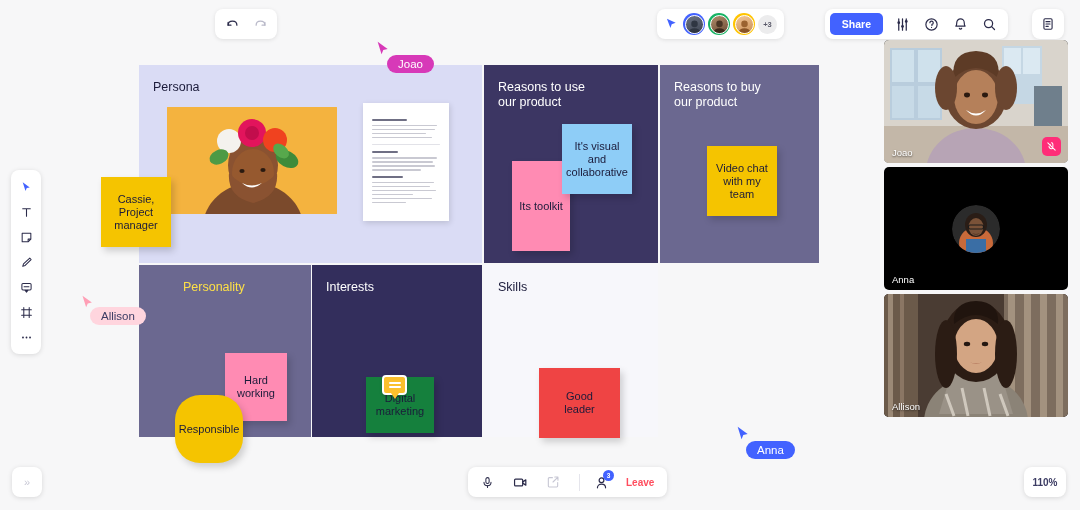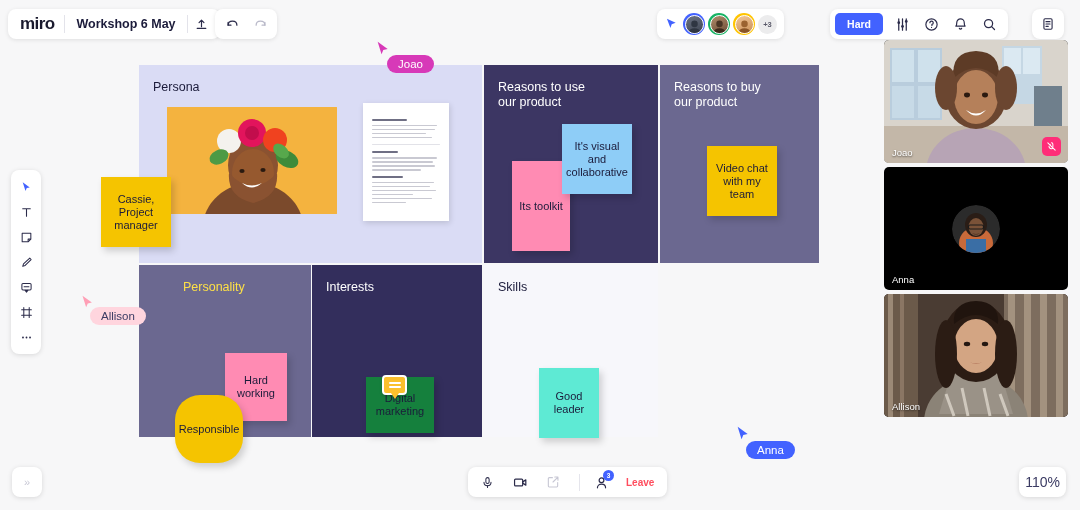--- a/index.html
+++ b/index.html
@@ -212,41 +212,29 @@
     width: 30px; height: 30px; background: #fff;
     border-radius: 8px; box-shadow: 0 1px 5px rgba(0,0,0,.13);
     display:flex; align-items:center; justify-content:center;
     color: #c9c9d6; font-size: 11px; cursor: pointer;
   }
   #zoom-btn {
     position: absolute; right: 14px; bottom: 13px;
     height: 30px; min-width: 42px; background: #fff;
     border-radius: 8px; box-shadow: 0 1px 5px rgba(0,0,0,.13);
     display:flex; align-items:center; justify-content:center;
-    color: #3b3b63; font-size: 14px; font-weight: normal; cursor: pointer;
+    color: #3b3b63; font-size: 10px; font-weight: bold; cursor: pointer;
     padding: 0 6px;
   }
 </style>
 </head>
 <body>
 
 <div id="app">
 
-  <div class="hdr-group" id="hdr-main">
-    <div class="miro-logo">miro</div>
-    <div class="hdr-div"></div>
-    <div class="board-title">Workshop 6 May</div>
-    <div class="hdr-div"></div>
-    <div class="hdr-icon-btn">
-      <svg width="13" height="13" viewBox="0 0 24 24" fill="none" stroke="#2b2b4a" stroke-width="2.2" stroke-linecap="round" stroke-linejoin="round">
-        <path d="M12 16V4M12 4l-4.5 4.5M12 4l4.5 4.5"></path>
-          <path d="M4 19h16"></path>
-      </svg>
-    </div>
-  </div>
 
   <div class="hdr-group" id="hdr-undo">
     <div class="hdr-icon-btn">
       <svg width="15" height="15" viewBox="0 0 24 24" fill="none" stroke="#2b2b4a" stroke-width="2" stroke-linecap="round">
         <path d="M5 13c0-4 3.2-6.5 7-6.5s7 2.5 7 6.5"></path>
           <path d="M5 13V8.5M5 13h4.5"></path>
       </svg>
     </div>
     <div class="hdr-icon-btn">
       <svg width="15" height="15" viewBox="0 0 24 24" fill="none" stroke="#b9b9c9" stroke-width="2" stroke-linecap="round">
@@ -283,21 +271,21 @@
         <svg width="19" height="14" viewBox="0 0 24 18">
             <circle cx="12" cy="6" r="4.6" fill="#9b6330"></circle>
             <ellipse cx="12" cy="19" rx="8.5" ry="7" fill="#8a5527"></ellipse>
           </svg>
       </span>
     </span>
     <span class="av-more">+3</span>
   </div>
 
   <div id="action-group">
-    <button class="share-btn">Hard</button>
+    <button class="share-btn">Share</button>
     <div class="hdr-icon-btn">
       <svg width="15" height="15" viewBox="0 0 24 24" fill="none" stroke="#2b2b4a" stroke-width="2" stroke-linecap="round">
         <path d="M6 3v18M12 3v18M18 3v18"></path>
           <circle cx="6" cy="9" r="2.2" fill="#2b2b4a" stroke="none"></circle>
         <circle cx="12" cy="15" r="2.2" fill="#2b2b4a" stroke="none"></circle>
           <circle cx="18" cy="7" r="2.2" fill="#2b2b4a" stroke="none"></circle>
       </svg>
     </div>
     <div class="hdr-icon-btn">
       <svg width="15" height="15" viewBox="0 0 24 24" fill="none" stroke="#2b2b4a" stroke-width="1.9" stroke-linecap="round">
@@ -443,21 +431,21 @@
       <div class="sticky" style="left:54px;top:112px;width:68px;height:56px;background:#15803d;white-space:pre-line;">Digital
 marketing</div>
       <div class="comment-badge" style="left:70px;top:110px;">
         <span class="cb-line"></span>
         <span class="cb-line"></span>
       </div>
     </div>
 
     <div class="quad" style="left:345px;top:200px;width:174px;height:172px;background:#f7f7fb;">
       <div class="quad-title" style="color:#1b1b3a;">Skills</div>
-      <div class="sticky" style="left:55px;top:103px;width:60px;height:70px;background:#5eead4;white-space:pre-line;">Good
+      <div class="sticky" style="left:55px;top:103px;width:81px;height:70px;background:#ef4444;white-space:pre-line;">Good
 leader</div>
     </div>
 
   </div>
 
   <div class="sticky" style="left:101px;top:177px;width:70px;height:70px;background:#f5c400;white-space:pre-line;">Cassie,
 Project
 manager</div>
 
   <div class="cursor-wrap" style="left:375px;top:40px;">

